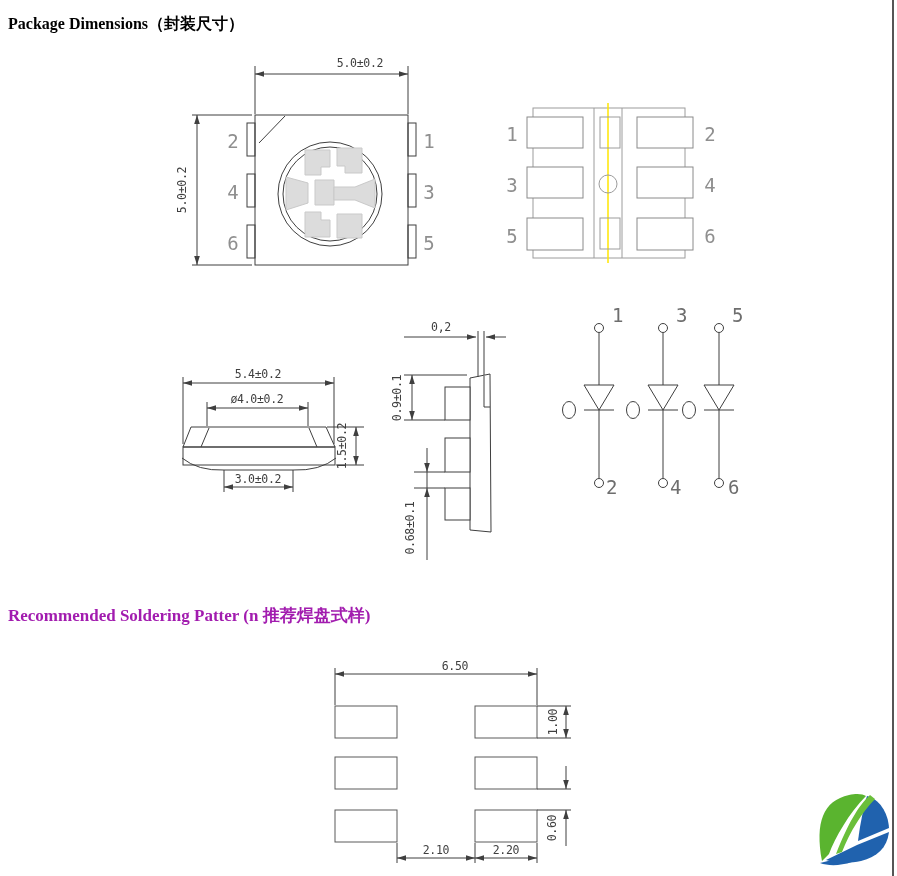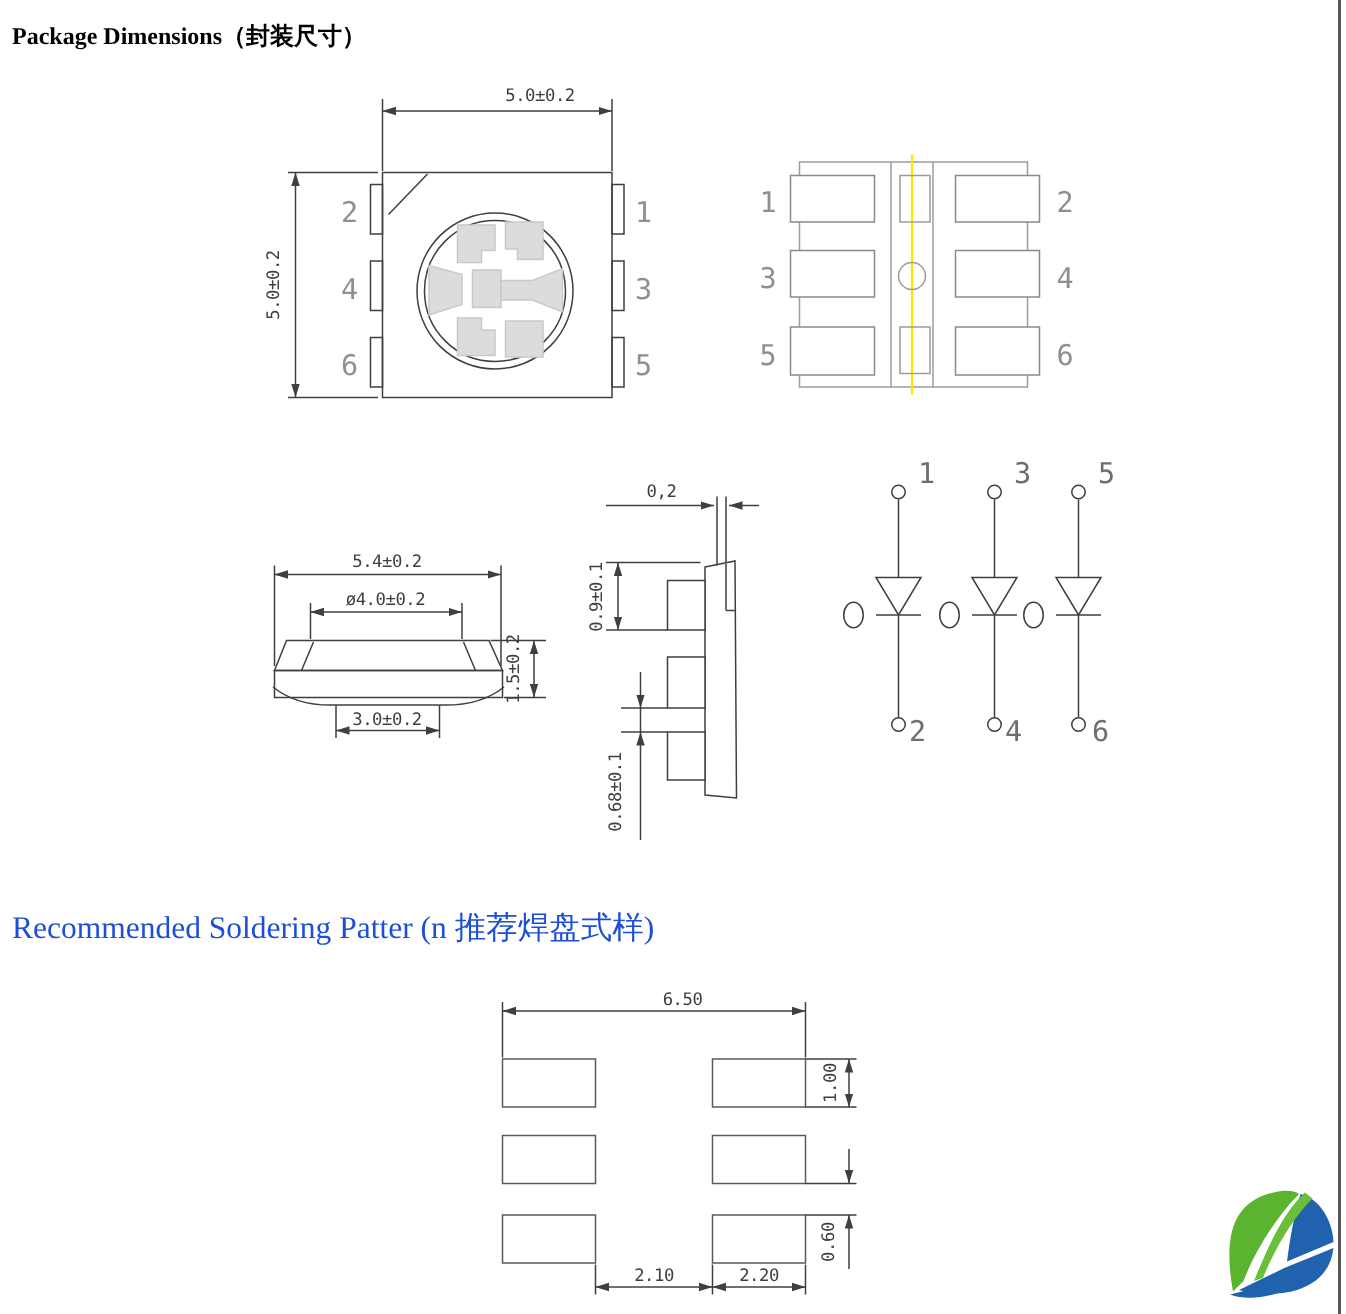--- a/index.html
+++ b/index.html
@@ -1,21 +1,21 @@
 <!DOCTYPE html>
 <html><head>
 <meta charset="utf-8">
 <style>
   html,body{margin:0;padding:0;background:#fff;}
   .page{position:relative;width:897px;height:876px;background:#ffffff;overflow:hidden;
         font-family:"Liberation Sans",sans-serif;}
   .h1{position:absolute;left:8px;top:2px;font-family:"Liberation Serif",serif;
       font-weight:bold;font-size:16px;color:#000;white-space:nowrap;margin-top:12px;}
   .h2{position:absolute;left:8px;top:604px;font-family:"Liberation Serif",serif;
-      font-weight:normal;font-size:21px;color:#1d4ed8;white-space:nowrap;}
+      font-weight:bold;font-size:17px;color:#a21caf;white-space:nowrap;}
   .page-border{position:absolute;left:892px;top:0;width:2px;height:876px;background:#565656;}
   svg.draw{position:absolute;left:0;top:0;}
   .ln{stroke:#3f3f3f;stroke-width:1;fill:none;}
   .lng{stroke:#9c9c9c;stroke-width:1;fill:none;}
   .tab{fill:#ffffff;stroke:#3f3f3f;stroke-width:1;}
   .pad{fill:#ffffff;stroke:#8a8a8a;stroke-width:1;}
   .padd{fill:#ffffff;stroke:#5a5a5a;stroke-width:1;}
   .lead{fill:#ffffff;stroke:#3f3f3f;stroke-width:1;}
   .gray{fill:#dcdcdc;stroke:#c9c9c9;stroke-width:1;}
   .dim{font-family:"DejaVu Sans Mono",monospace;font-size:11.5px;fill:#3f3f3f;letter-spacing:-0.3px;}

